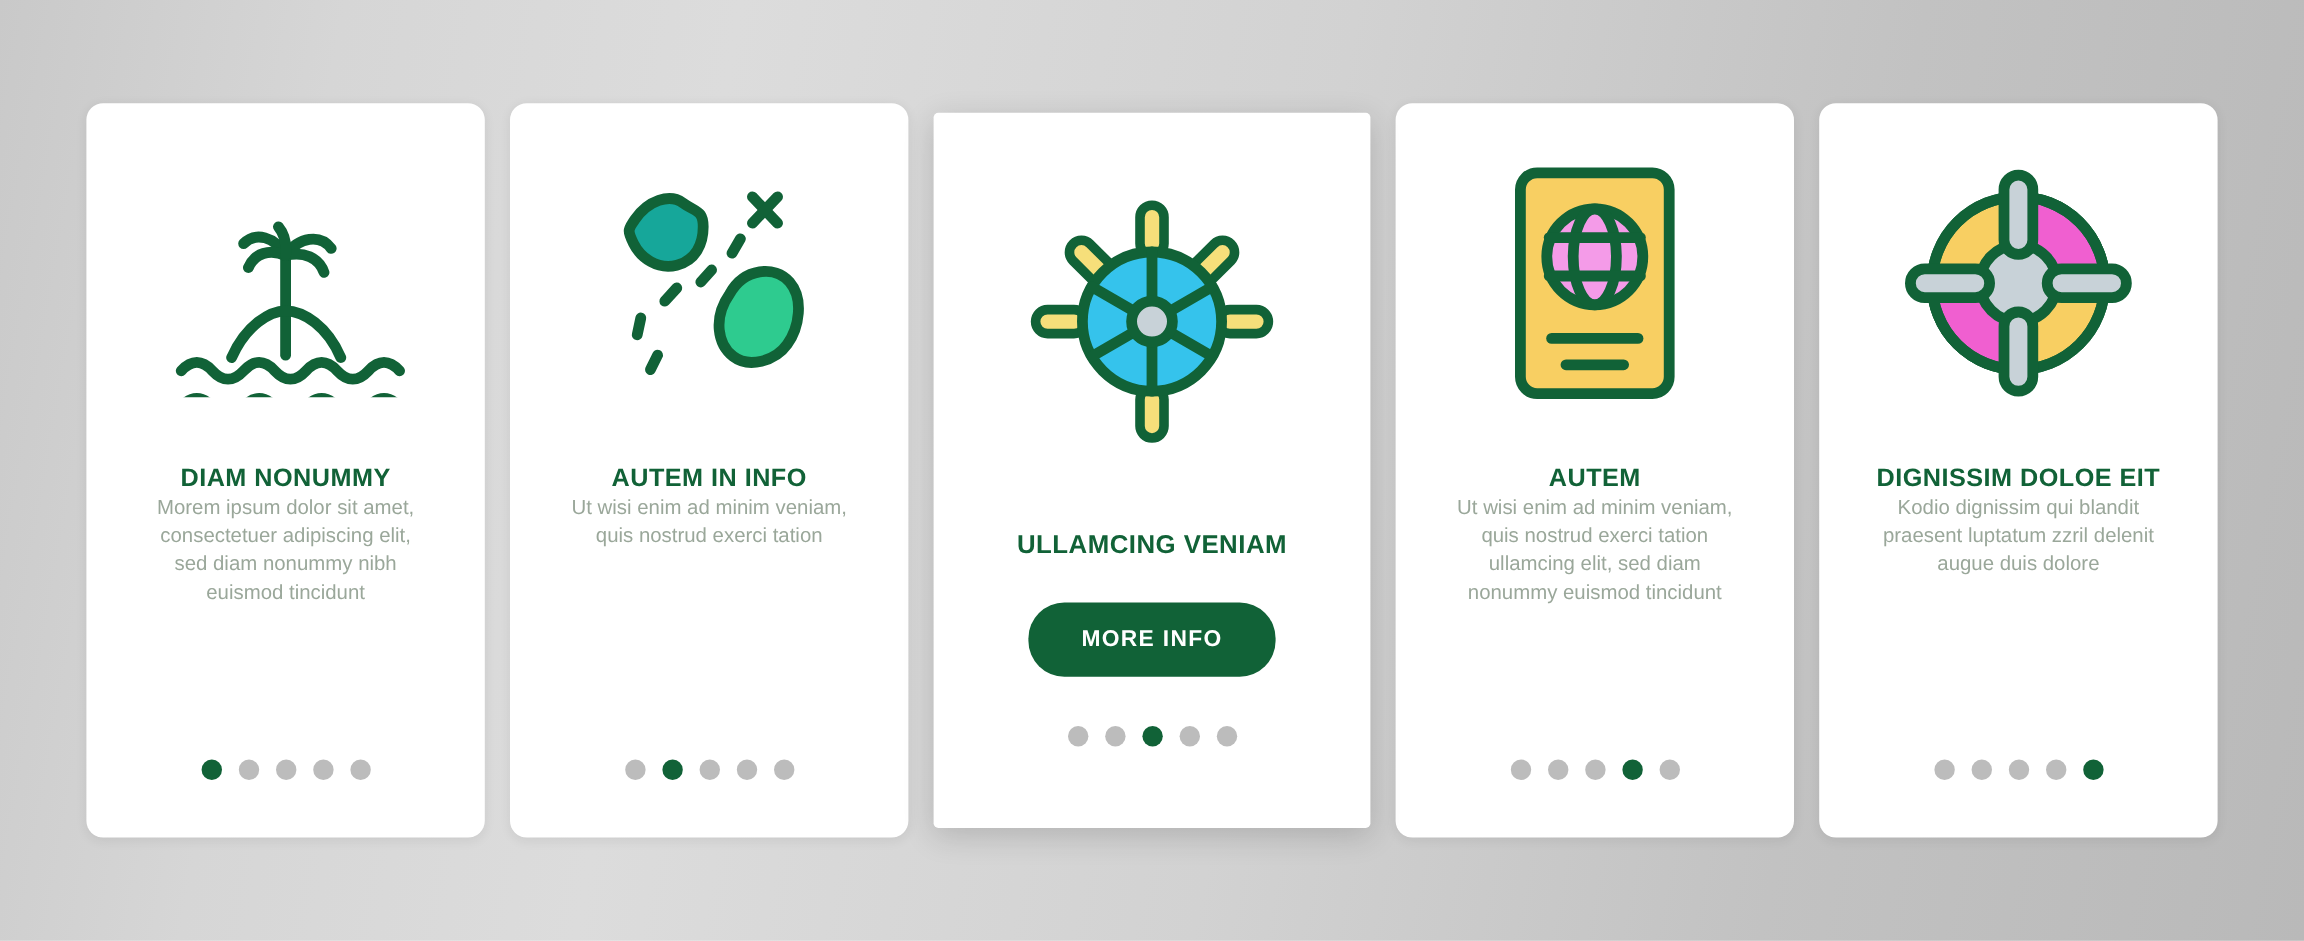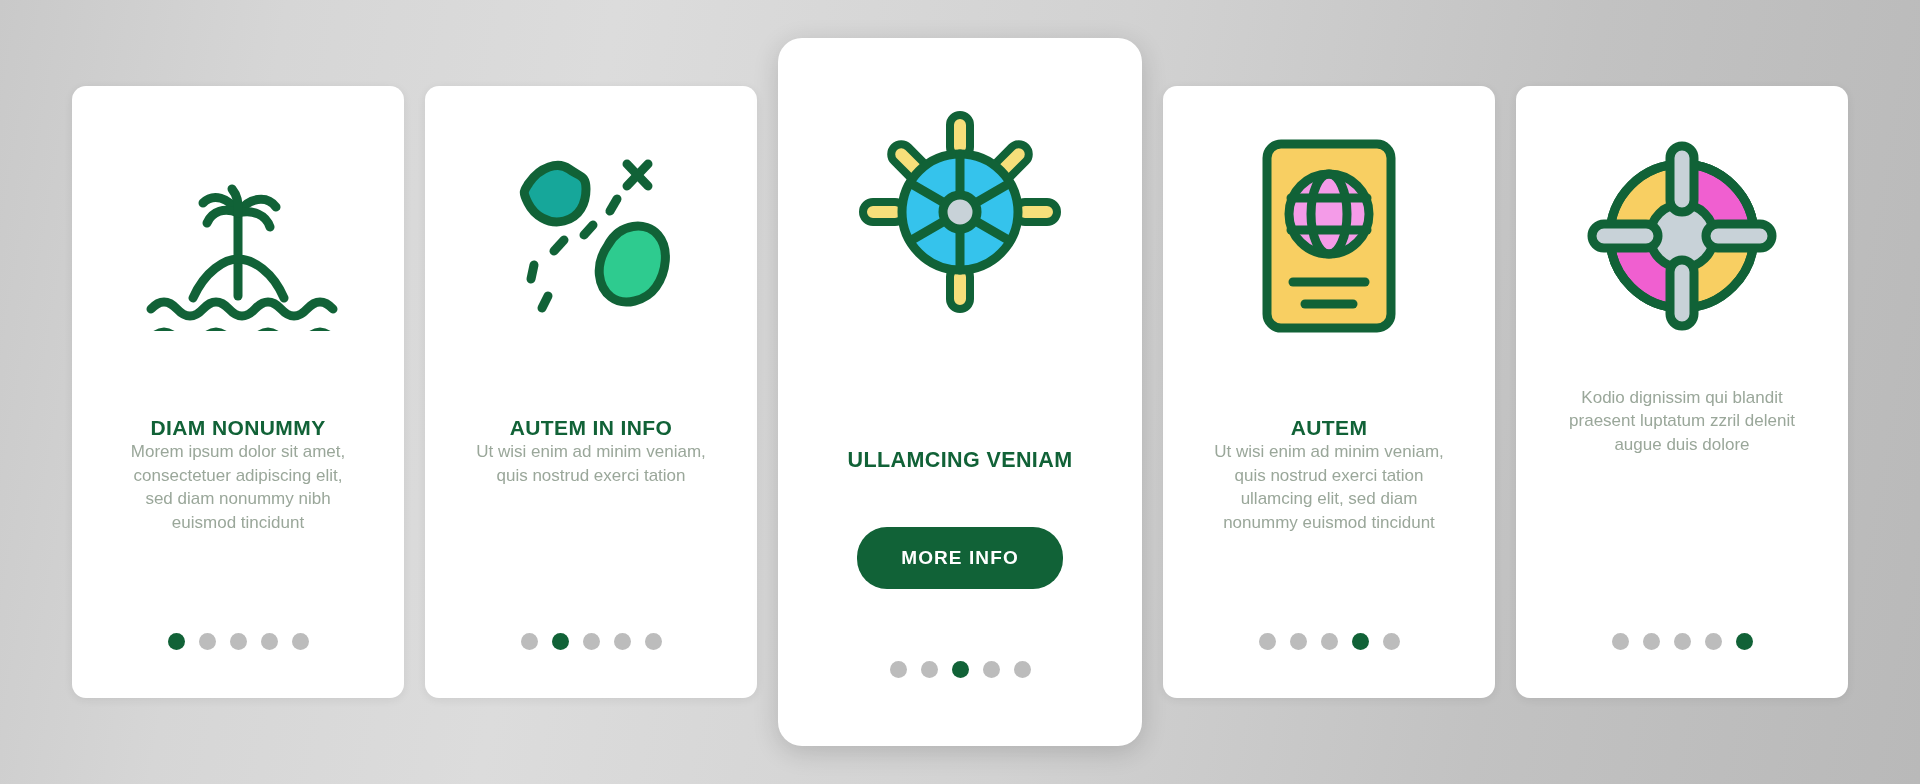--- a/index.html
+++ b/index.html
@@ -32,25 +32,24 @@
     background: #ffffff;
     border-radius: 14px;
     display: flex;
     flex-direction: column;
     align-items: center;
     box-shadow: 0 2px 10px rgba(0,0,0,0.07);
   }
 
   .card.featured {
     width: 364px;
-    height: 708px;
-    border-radius: 24px;
+    height: 596px;
+    border-radius: 4px;
     box-shadow: 0 6px 26px rgba(0,0,0,0.16);
     z-index: 5;
-    gap: 33px;
   }
 
   .icon-wrap {
     height: 300px;
     width: 100%;
     display: flex;
     align-items: center;
     justify-content: center;
     flex: 0 0 auto;
   }
@@ -59,36 +58,35 @@
   .icon-wrap svg { display: block; }
 
   .card-title {
     font-size: 21px;
     font-weight: bold;
     letter-spacing: 0.4px;
     color: #116237;
     text-align: center;
     padding: 0 14px;
     line-height: 1.2;
-    margin-top: 29px;
   }
   .card.featured .card-title { font-size: 21.5px; }
 
   .card-body {
     font-size: 17px;
     line-height: 1.38;
     color: #9aa79a;
     text-align: center;
     padding: 0 34px;
     max-width: 300px;
   }
   .card.featured .card-body { padding: 0 38px; max-width: 312px; }
 
   .more-info-btn {
-    margin-top: 20px;
+    margin-top: 34px;
     background: #116237;
     color: #ffffff;
     border: none;
     border-radius: 30px;
     font-family: "Liberation Sans", sans-serif;
     font-size: 19px;
     font-weight: bold;
     letter-spacing: 1.1px;
     padding: 20px 44px;
     cursor: pointer;
@@ -228,20 +226,21 @@
         <path d="M105 28 A72 72 0 0 1 177 100 L105 100 Z" fill="#f05fd0"></path>
         <path d="M105 172 A72 72 0 0 1 33 100 L105 100 Z" fill="#f05fd0"></path>
         <circle cx="105" cy="100" r="72" stroke="#116237" stroke-width="9" fill="none"></circle>
         <circle cx="105" cy="100" r="32" fill="#c8d2d8" stroke="#116237" stroke-width="9"></circle>
         <rect x="93" y="10" width="24" height="66" rx="12" fill="#c8d2d8"></rect>
         <rect x="93" y="124" width="24" height="66" rx="12" fill="#c8d2d8"></rect>
         <rect x="129" y="88" width="66" height="24" rx="12" fill="#c8d2d8"></rect>
         <rect x="15" y="88" width="66" height="24" rx="12" fill="#c8d2d8"></rect>
       </svg>
     </div>
+    <div class="card-title">DIGNISSIM DOLOE EIT</div>
     <div class="card-body">Kodio dignissim qui blandit praesent luptatum zzril delenit augue duis dolore</div>
     <div class="dots">
       <span class="dot"></span>
       <span class="dot"></span>
       <span class="dot"></span>
       <span class="dot"></span>
       <span class="dot active"></span>
     </div>
   </div>
 

